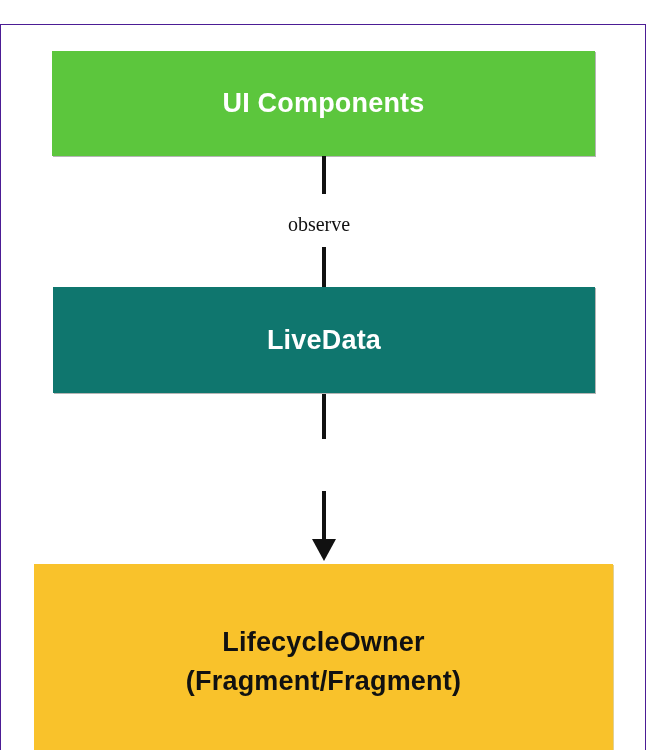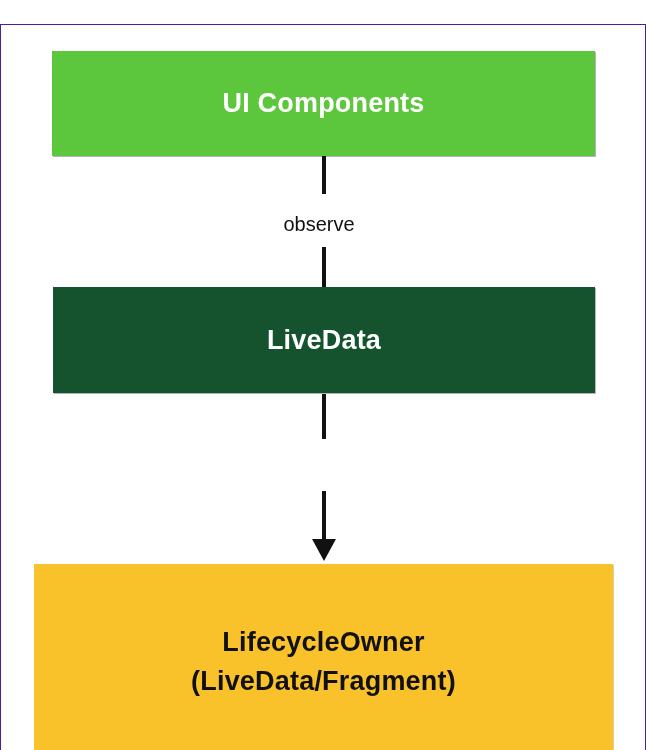--- a/index.html
+++ b/index.html
@@ -52,21 +52,21 @@
   #node-ui-components .node-label {
     color: #ffffff;
     font-size: 27px;
   }
 
   #node-livedata {
     left: 52px;
     top: 262px;
     width: 542px;
     height: 106px;
-    background: #14532d;
+    background: #0f766e;
     box-shadow: 1px 1px 0 0 rgba(120,120,120,0.55);
   }
   #node-livedata .node-label {
     color: #ffffff;
     font-size: 27px;
   }
 
   #node-lifecycleowner {
     left: 33px;
     top: 539px;
@@ -112,20 +112,21 @@
     white-space: nowrap;
     text-align: center;
     background: #ffffff;
     padding: 0 6px;
   }
   #edge-label-observe {
     left: 0;
     right: 8px;
     top: 188px;
     background: transparent;
+    font-family: Liberation Serif, serif;
   }
   #edge-label-which-observes {
     left: 0;
     right: 0;
     top: 438px;
     background: transparent;
   }
 </style>
 </head>
 <body>
@@ -143,16 +144,16 @@
   <div class="node" id="node-livedata">
     <span class="node-label">LiveData</span>
   </div>
 
   <div class="edge-seg" id="edge-2-seg-a"></div>
   <div class="edge-seg" id="edge-2-seg-b"></div>
   <div class="edge-arrowhead" id="edge-2-arrowhead"></div>
 
   <div class="node" id="node-lifecycleowner">
     <span class="node-label">LifecycleOwner
-(LiveData/Fragment)</span>
+(Fragment/Fragment)</span>
   </div>
 
 </div>
 
 </body></html>

